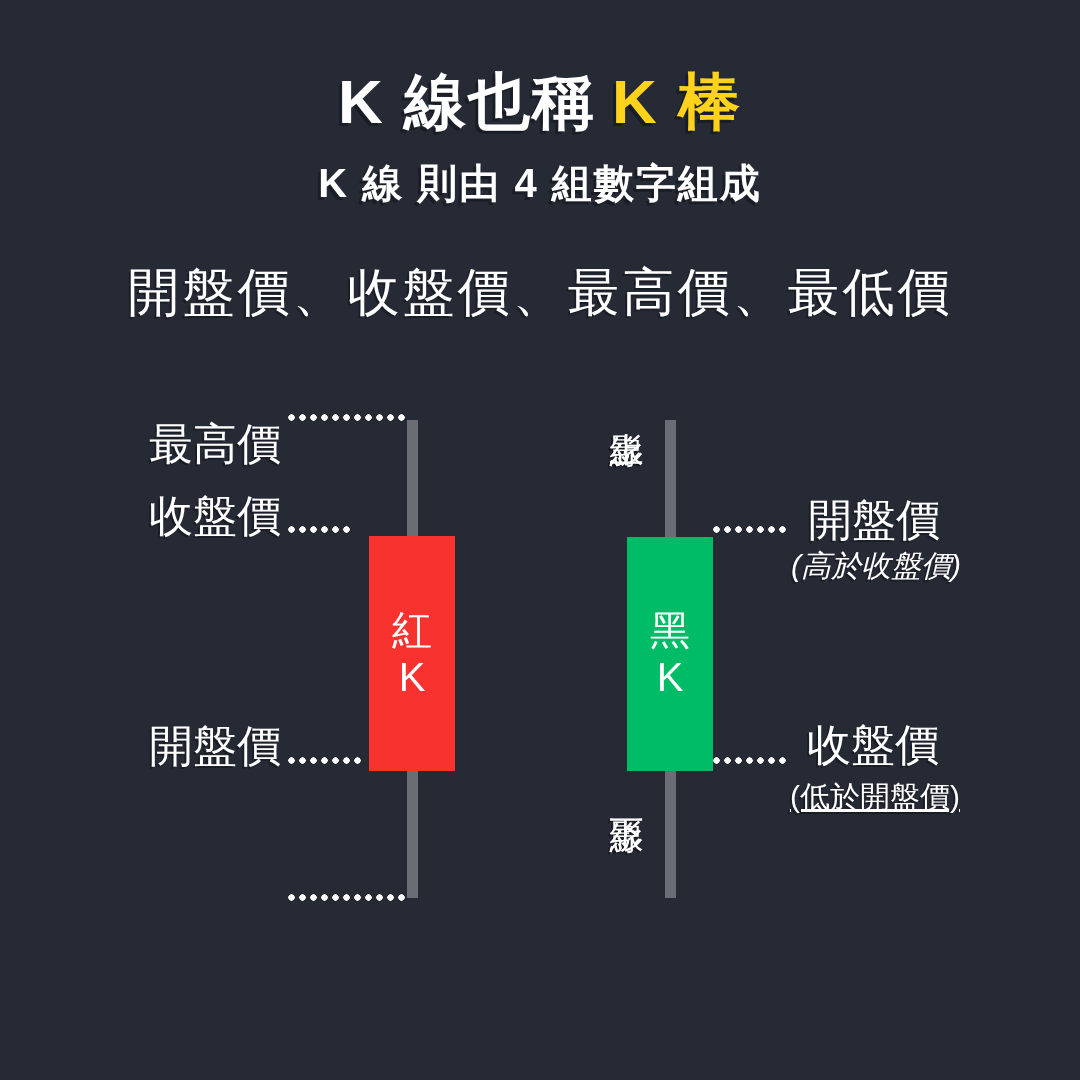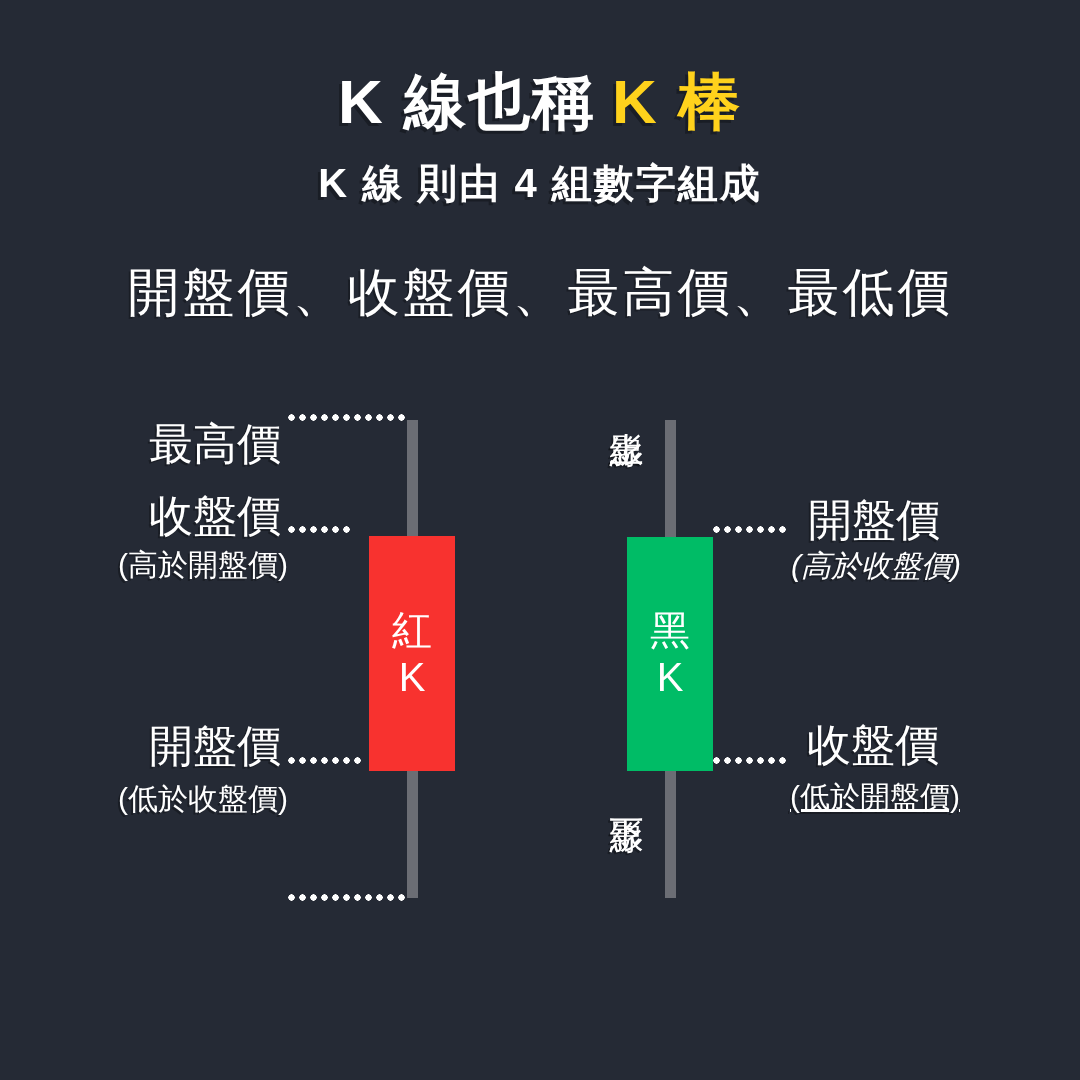--- a/index.html
+++ b/index.html
@@ -57,25 +57,23 @@
   <div class="abs cbody red" style="left:369px; top:536px; height:235px;">
     <span>紅</span>
     <span>K</span>
   </div>
 
   <div class="abs lbl shadowed-sm" style="left:215px; top:420px;">最高價</div>
   <div class="abs dots" style="left:288px; top:414px; width:118px;"></div>
 
   <div class="abs lbl shadowed-sm" style="left:215px; top:492px;">收盤價</div>
   <div class="abs dots" style="left:288px; top:526px; width:66px;"></div>
-  <div class="abs note shadowed-sm" style="left:203px; top:548px;">(高於開盤價)</div>
 
   <div class="abs lbl shadowed-sm" style="left:215px; top:722px;">開盤價</div>
   <div class="abs dots" style="left:288px; top:757px; width:76px;"></div>
-  <div class="abs note shadowed-sm" style="left:203px; top:782px;">(低於收盤價)</div>
 
   <div class="abs dots" style="left:288px; top:894px; width:118px;"></div>
 
   <div class="abs wick" style="left:665px; top:420px; height:478px;"></div>
   <div class="abs cbody green" style="left:627px; top:537px; height:234px;">
     <span>黑</span>
     <span>K</span>
   </div>
 
   <div class="abs vlabel shadowed-sm" style="left:608px; top:406px;">上影線</div>

